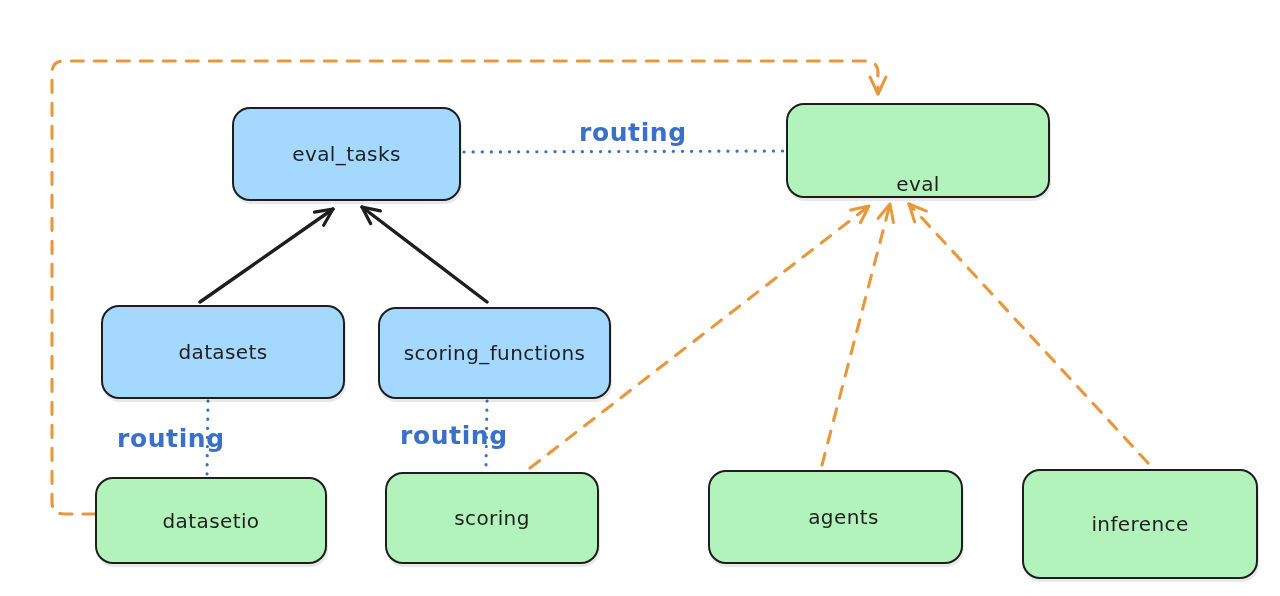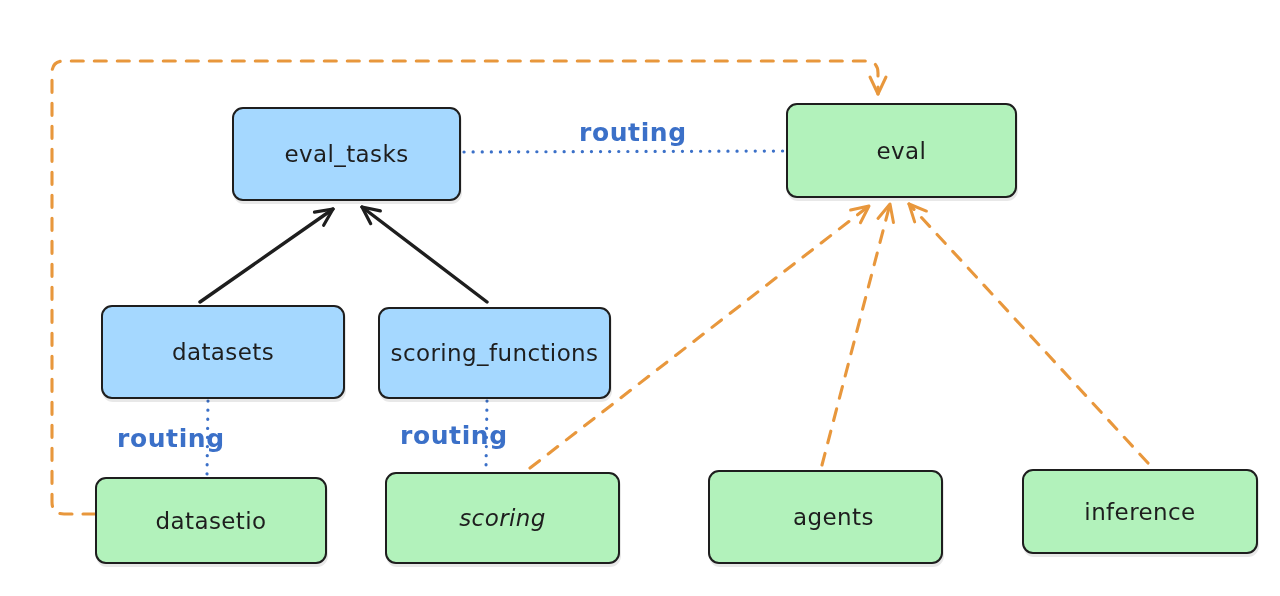--- a/index.html
+++ b/index.html
@@ -9,25 +9,25 @@
     height: 596px;
     background: var(--background, #ffffff);
     font-family: "DejaVu Sans", "Liberation Sans", sans-serif;
     overflow: hidden;
   }
   .edges-layer { position: absolute; left: 0; top: 0; }
   .node {
     position: absolute;
     box-sizing: border-box;
     border: 2.6px solid var(--node-border, #1e1e1e);
-    border-radius: 11px;
+    border-radius: 18px;
     display: flex;
     align-items: center;
     justify-content: center;
-    font-size: 23px;
+    font-size: 20px;
     color: var(--text, #1e1e1e);
     letter-spacing: 0.4px;
     box-shadow: 1px 3px 0 rgba(30,30,30,0.10);
   }
   .node.blue  { background: var(--node-blue-fill, #a5d8ff); }
   .node.green { background: var(--node-green-fill, #b2f2bb); }
   .edge-label {
     position: absolute;
     color: var(--routing-blue, #3b70c8);
     font-size: 25px;
@@ -66,45 +66,45 @@
     <path class="orange-dash" stroke="#e8973c" d="M530,468 L869,206" marker-end="url(#ah-orange)"></path>
     <path class="orange-dash" stroke="#e8973c" d="M822,465 L890,204" marker-end="url(#ah-orange)"></path>
     <path class="orange-dash" stroke="#e8973c" d="M1148,463 L909,204" marker-end="url(#ah-orange)"></path>
     <path class="orange-dash" stroke="#e8973c" d="M95,514 L64,514 Q52,514 52,502 L52,73 Q52,61 64,61 L866,61 Q878,61 878,73 L878,94" marker-end="url(#ah-orange)"></path>
   </svg>
 
   <div class="node blue" style="left:232px; top:107px; width:229px; height:94px;">
     <span>eval_tasks</span>
   </div>
 
-  <div class="node green" style="left:786px; top:103px; width:231px; height:95px;">
+  <div class="node green" style="left:786px; top:103px; width:264px; height:95px;align-items:flex-end;">
     <span>eval</span>
   </div>
 
   <div class="node blue" style="left:101px; top:305px; width:244px; height:94px;">
     <span>datasets</span>
   </div>
 
   <div class="node green" style="left:95px; top:477px; width:232px; height:87px;">
     <span>datasetio</span>
   </div>
 
   <div class="node blue" style="left:378px; top:307px; width:233px; height:92px;">
     <span>scoring_functions</span>
   </div>
 
-  <div class="node green" style="left:385px; top:472px; width:235px; height:92px;font-style:italic;">
+  <div class="node green" style="left:385px; top:472px; width:214px; height:92px;">
     <span>scoring</span>
   </div>
 
-  <div class="node green" style="left:708px; top:470px; width:235px; height:94px;padding-left:16px;">
+  <div class="node green" style="left:708px; top:470px; width:255px; height:94px;padding-left:16px;">
     <span>agents</span>
   </div>
 
-  <div class="node green" style="left:1022px; top:469px; width:236px; height:85px;">
+  <div class="node green" style="left:1022px; top:469px; width:236px; height:110px;">
     <span>inference</span>
   </div>
 
   <span class="edge-label" style="left:579px; top:118px;">routing</span>
   <span class="edge-label" style="left:117px; top:424px;">routing</span>
   <span class="edge-label" style="left:400px; top:421px;">routing</span>
 
 </div>
 
 </body></html>

